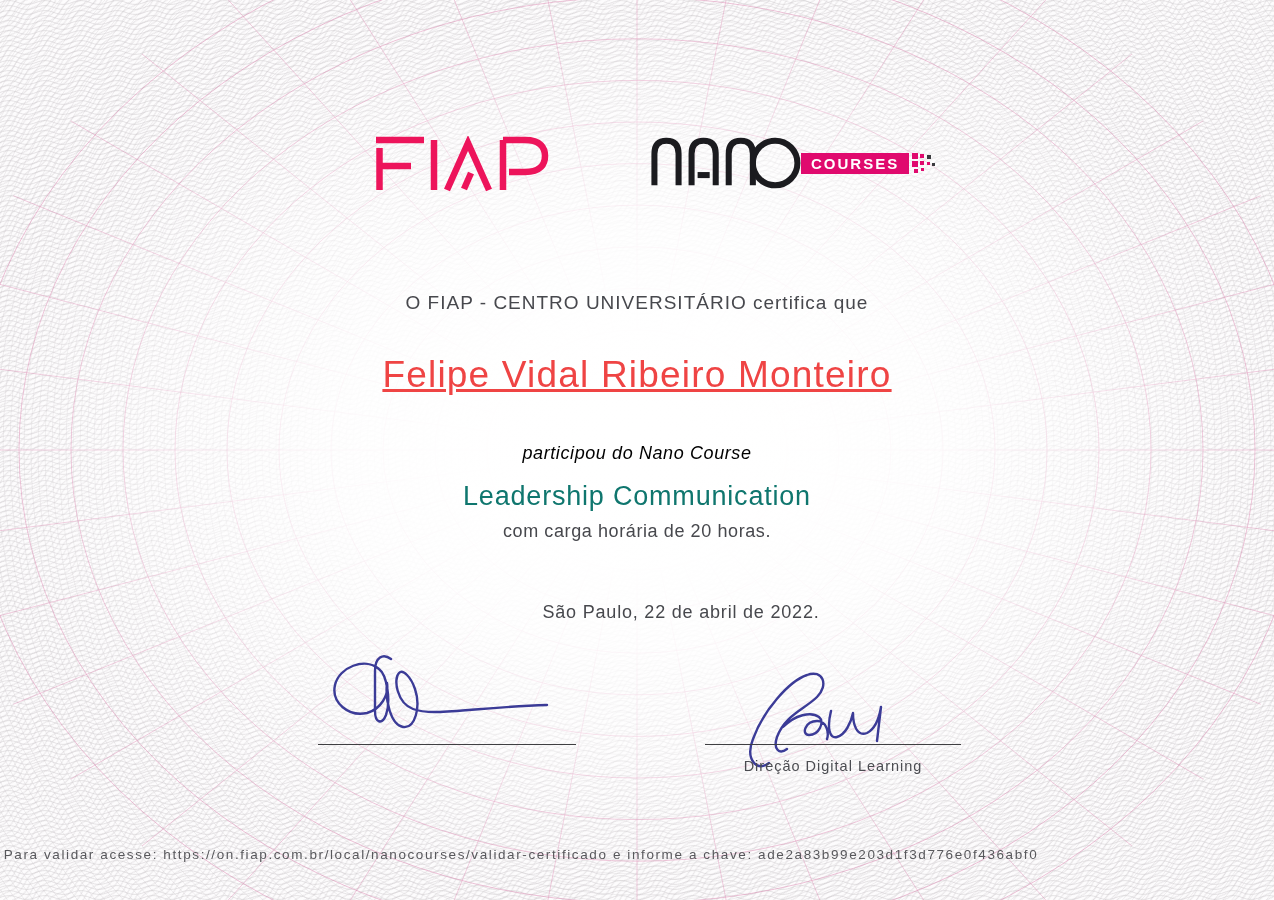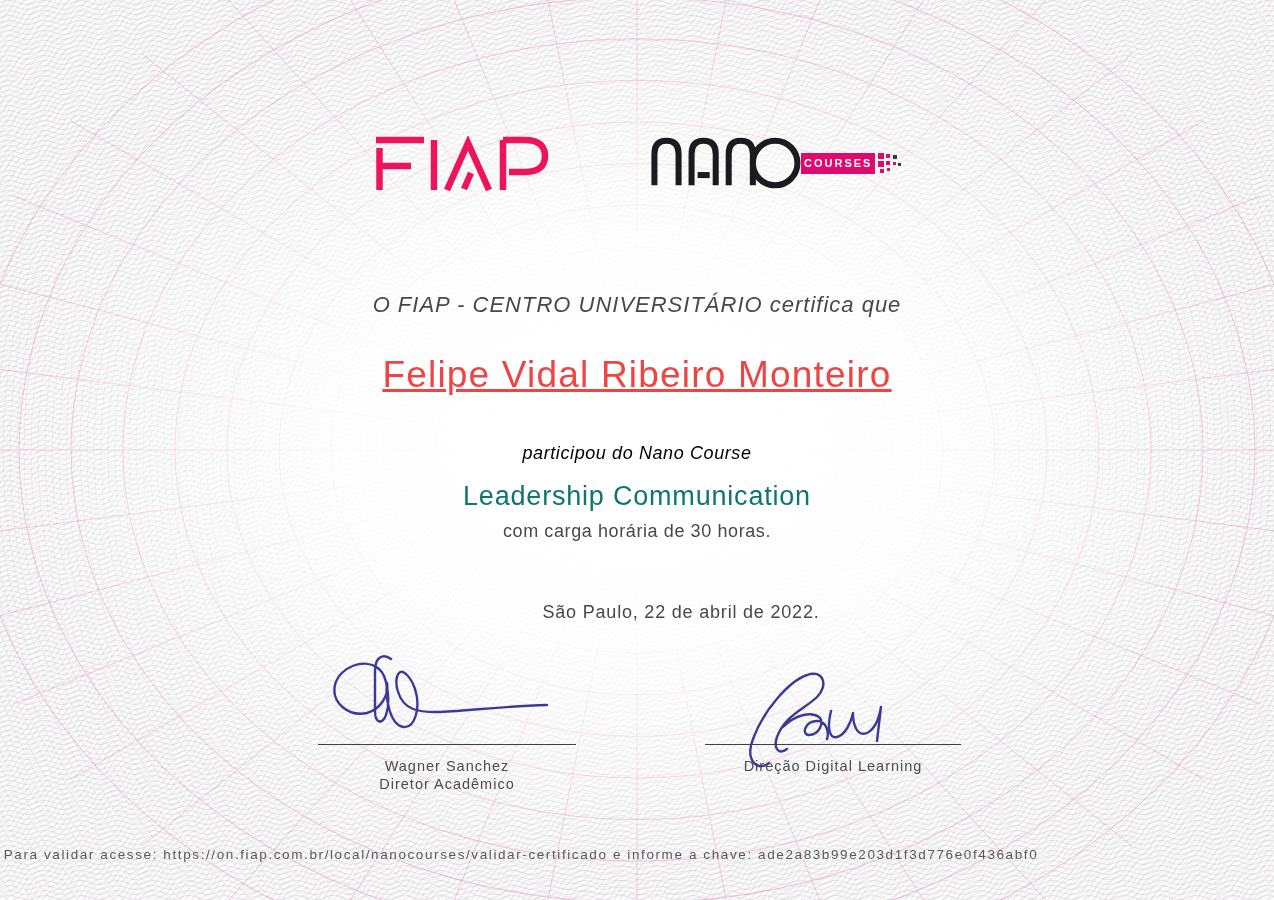--- a/index.html
+++ b/index.html
@@ -19,28 +19,28 @@
       rgba(255,255,255,0.18) 86%,
       rgba(255,255,255,0.02) 100%);
   }
   .content{position:absolute;inset:0;}
   .abs{position:absolute;}
 
   
   .fiap-logo{left:375px;top:136px;width:180px;height:56px;}
   .nano-group{left:645px;top:137px;height:52px;display:flex;align-items:center;}
   .courses-badge{
-    height:21px;padding:0 3px;margin-left:-4px;display:flex;align-items:center;
-    font-size:11px;font-weight:bold;letter-spacing:2px;color:#ffffff;
+    height:21px;padding:0 10px;margin-left:-4px;display:flex;align-items:center;
+    font-size:15px;font-weight:bold;letter-spacing:2px;color:#ffffff;
   }
   .badge-dots{margin-left:3px;}
 
   
   .cline{left:0;width:1274px;text-align:center;color:#47484d;}
-  .issuer{top:292px;font-size:22px;letter-spacing:1px;font-style:italic;}
+  .issuer{top:292px;font-size:19px;letter-spacing:1px;}
   .name{top:354px;font-size:37px;letter-spacing:1.2px;color:#ef4444;text-decoration:underline;}
   .participation{top:443px;font-size:18px;font-style:italic;color:#000000;letter-spacing:.6px;}
   .course{top:481px;font-size:27px;letter-spacing:.8px;color:#0f766e;}
   .workload{top:521px;font-size:18px;letter-spacing:.6px;}
   .dateline{top:602px;font-size:18px;letter-spacing:.8px;margin-left:44px;}
 
   
   .sig-line{height:1px;background:#3f3f42;top:744px;}
   .sig-line.left{left:318px;width:258px;}
   .sig-line.right{left:705px;width:256px;}
@@ -379,34 +379,30 @@
           <rect x="15" y="3" width="4" height="4"></rect>
           <rect x="20" y="11" width="3" height="3"></rect>
         </g>
       </svg>
     </div>
 
     <div class="abs cline issuer">O FIAP - CENTRO UNIVERSITÁRIO certifica que</div>
     <div class="abs cline name">Felipe Vidal Ribeiro Monteiro</div>
     <div class="abs cline participation">participou do Nano Course</div>
     <div class="abs cline course">Leadership Communication</div>
-    <div class="abs cline workload">com carga horária de 30 horas.</div>
+    <div class="abs cline workload">com carga horária de 20 horas.</div>
     <div class="abs cline dateline">São Paulo, 22 de abril de 2022.</div>
 
     <svg class="abs signature-svg" style="left:325px;top:645px" width="230" height="100" viewBox="0 0 230 100">
       <path d="M66,14 C58,8 50,12 50,26 L50,66 C50,78 57,80 61,70 C66,56 62,30 54,24
                C40,12 14,22 10,40 C6,58 24,72 42,68 C56,64 64,50 62,38
                M62,38 C60,56 66,80 78,82 C90,84 96,62 90,44 C86,32 78,24 74,28
                C68,34 72,58 88,64 C108,72 150,62 222,60"></path>
     </svg>
     <div class="abs sig-line left"></div>
-    <div class="abs sig-block left">
-      <div class="sig-name">Wagner Sanchez</div>
-      <div class="sig-title">Diretor Acadêmico</div>
-    </div>
 
     <svg class="abs signature-svg" style="left:735px;top:663px" width="150" height="115" viewBox="0 0 150 115">
       <path d="M34,100 C22,110 10,96 18,76 C28,48 54,18 72,12 C88,6 94,22 82,34
                C70,46 50,52 42,74 C38,86 44,92 52,86
                M48,64 C60,52 76,48 84,54 C90,59 84,72 74,72 C66,72 70,58 82,58
                C92,58 94,70 92,76
                M96,48 C92,64 94,76 102,74 C110,72 116,60 118,50
                C118,62 122,74 132,70 C140,66 144,56 146,44 L142,78"></path>
     </svg>
     <div class="abs sig-line right"></div>

